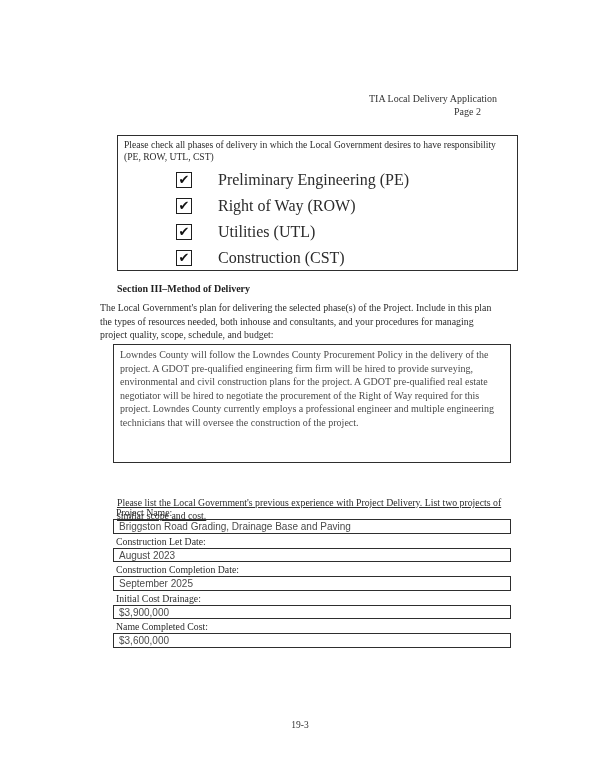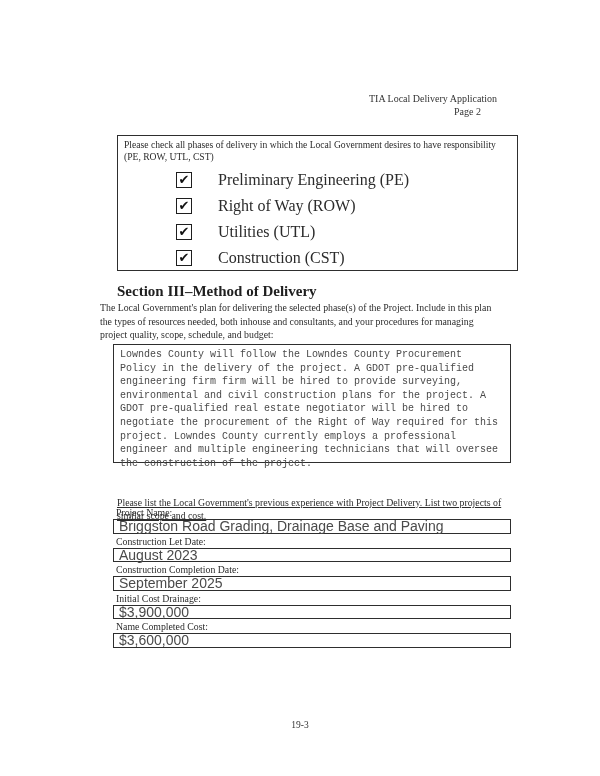--- a/index.html
+++ b/index.html
@@ -72,21 +72,21 @@
     margin-left: 26px;
     font-size: 16px;
     color: #2b2b2b;
   }
 
   
   .section-heading {
     position: absolute;
     left: 117px;
     top: 283px;
-    font-size: 15px;
+    font-size: 10px;
     font-weight: bold;
     color: #1f1f1f;
   }
   .s3-prompt {
     position: absolute;
     left: 100px;
     top: 301px;
     width: 399px;
     font-size: 9.8px;
     line-height: 13.7px;
@@ -94,21 +94,21 @@
   }
   .response-box {
     position: absolute;
     left: 113px;
     top: 344px;
     width: 398px;
     height: 119px;
     border: 1.5px solid #2e2e2e;
     box-sizing: border-box;
     padding: 3px 6px;
-    font-family: Liberation Mono, monospace;
+    font-family: Liberation Serif, serif;
     font-size: 10px;
     line-height: 13.6px;
     color: #4a4a4a;
   }
 
   
   .exp-prompt {
     position: absolute;
     left: 117px;
     top: 497px;
@@ -130,21 +130,21 @@
     line-height: 12px;
     margin-left: 3px;
     color: #2b2b2b;
   }
   .field-box {
     border: 1px solid #2e2e2e;
     box-sizing: border-box;
     padding: 1px 5px 0;
     min-height: 13px;
     font-family: "Liberation Sans", sans-serif;
-    font-size: 14px;
+    font-size: 10px;
     line-height: 11.5px;
     color: #4a4a4a;
   }
   .field-box.tall {
     min-height: 36px;
     padding-top: 4px;
     font-size: 10px;
     line-height: 12.5px;
   }
 

